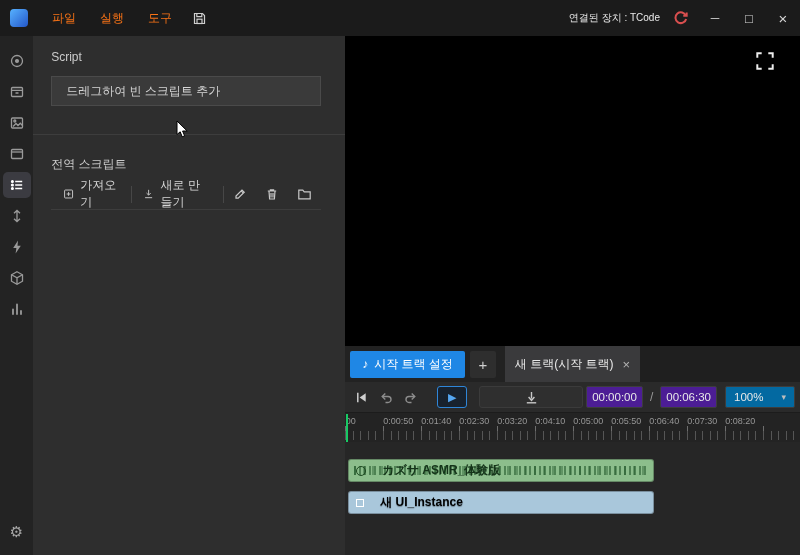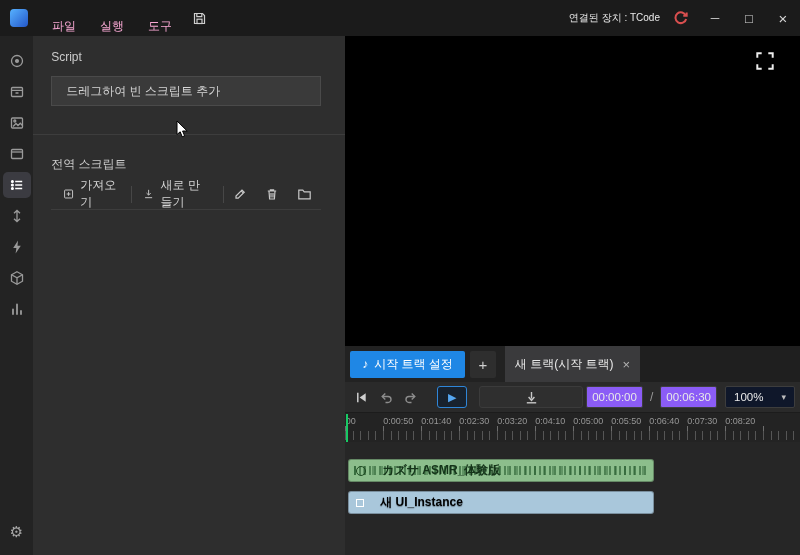--- a/index.html
+++ b/index.html
@@ -7,21 +7,21 @@
   .app {
     position:relative; width:800px; height:555px; overflow:hidden;
     background:#282828; color:#ddd;
     font-family:"Liberation Sans","DejaVu Sans",sans-serif; font-size:12px;
     user-select:none;
   }
   
   .titlebar { height:36px; background:#1b1b1b; display:flex; align-items:center; }
   .app-logo { width:18px; height:18px; margin:0 12px 0 10px; border-radius:4px;
     background:linear-gradient(135deg,#57b1ff,#2457c9); }
-  .menu-item { padding:8px 12px; height:36px; line-height:36px; color:#f9a8d4; cursor:default; }
+  .menu-item { padding:0 12px; height:36px; line-height:36px; color:#f97316; cursor:default; }
   .tb-iconbtn { width:30px; height:28px; display:flex; align-items:center; justify-content:center; }
   .tb-right { margin-left:auto; display:flex; align-items:center; }
   .device-label { color:#eaeaea; font-size:10px; margin-right:8px; }
   .refresh-btn { width:24px; height:24px; display:flex; align-items:center; justify-content:center; margin-right:6px; }
   .winbtn { width:34px; height:36px; display:flex; align-items:center; justify-content:center;
     color:#d6d6d6; font-size:12px; }
   .winbtn.max { font-size:13px; }
   .winbtn.close { font-size:15px; }
   
   .main { display:flex; height:519px; }
@@ -59,25 +59,25 @@
   .tab-close { color:#b3b3b3; font-size:13px; }
   .tab-filler { flex:1; height:36px; background:#1f1f1f; }
   
   .transport { height:30px; display:flex; align-items:center; padding:0 5px; gap:3px; background:#2a2a2a; }
   .tbtn { width:22px; height:22px; display:flex; align-items:center; justify-content:center; color:#c9c9c9; }
   .tbtn.dim { color:#8d8d8d; }
   .play-btn { width:30px; height:22px; margin-left:12px; border:1px solid #2f86d8; border-radius:3px;
     color:#55a7f2; background:#18222e; display:flex; align-items:center; justify-content:center; font-size:11px; }
   .anchor-btn { width:104px; height:22px; margin-left:9px; background:#2f2f2f; border:1px solid #3b3b3b;
     border-radius:3px; display:flex; align-items:center; justify-content:center; }
-  .time-box { min-width:56px; height:22px; background:#8b5cf6; border:1px solid #3d3d3d; border-radius:2px;
+  .time-box { min-width:56px; height:22px; background:#4c1d95; border:1px solid #3d3d3d; border-radius:2px;
     color:#e8e8e8; font-size:11.5px; display:flex; align-items:center; justify-content:center; padding:0 5px; }
   .time-box.first { margin-left:auto; }
   .time-sep { color:#9a9a9a; padding:0 4px; }
-  .zoom-box { width:70px; height:22px; margin-left:5px; background:#0f172a; border:1px solid #3d3d3d; border-radius:2px;
+  .zoom-box { width:70px; height:22px; margin-left:5px; background:#0369a1; border:1px solid #3d3d3d; border-radius:2px;
     color:#e8e8e8; font-size:11.5px; display:flex; align-items:center; justify-content:space-between; padding:0 8px; }
   .chev { font-size:9px; color:#bdbdbd; }
   
   .ruler { height:30px; background:#232323; position:relative; overflow:hidden; border-top:1px solid #1c1c1c; }
   .ruler::after { content:""; position:absolute; left:0; right:0; bottom:2px; height:9px;
     background:repeating-linear-gradient(90deg,#565656 0 1px,transparent 1px 7.6px); }
   .ruler::before { content:""; position:absolute; left:0; right:0; bottom:2px; height:14px;
     background:repeating-linear-gradient(90deg,#6e6e6e 0 1px,transparent 1px 38px); }
   .ruler-label { position:absolute; top:3px; font-size:9px; color:#969696; white-space:nowrap; }
   .playhead { position:absolute; left:1px; top:1px; bottom:0; width:2px; background:#17c964; z-index:2; }

